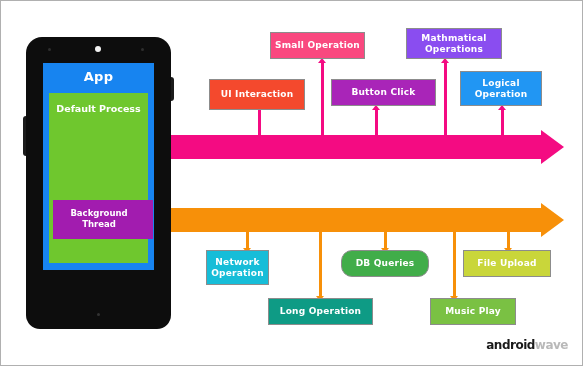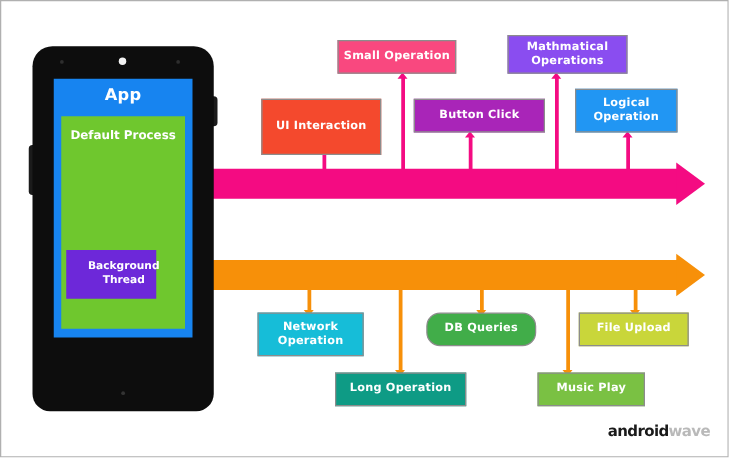--- a/index.html
+++ b/index.html
@@ -150,24 +150,25 @@
     width: 92px;
     text-align: center;
     color: #ffffff;
     font-size: 8.5px;
     font-weight: bold;
   }
   .bg-thread {
     position: absolute;
     left: 52px;
     top: 199px;
-    width: 72px;
+    width: 88px;
     height: 39px;
-    background: #6d28d9;
+    background: #a21caf;
     z-index: 9;
+    padding-left: 12px;
   }
   .bg-thread span {
     position: absolute;
     left: 0;
     top: 8px;
     width: 92px;
     text-align: center;
     color: #ffffff;
     font-size: 8.5px;
     font-weight: bold;
@@ -325,31 +326,31 @@
   <div class="phone-home"></div>
   <div class="screen"></div>
   <div class="app-title">App</div>
   <div class="default-process"></div>
   <div class="default-process-label">Default Process</div>
 
   <div class="bg-thread">
     <span>Background Thread</span>
   </div>
 
-  <div class="task-box" style="left:208px; top:78px; width:96px; height:45px; background:#f4492d;">UI Interaction</div>
+  <div class="task-box" style="left:208px; top:78px; width:96px; height:31px; background:#f4492d;">UI Interaction</div>
 
   <div class="task-box" style="left:269px; top:31px; width:95px; height:27px; background:#f9487f;">Small Operation</div>
 
   <div class="task-box" style="left:330px; top:78px; width:105px; height:27px; background:#a925b8;">Button Click</div>
 
   <div class="task-box" style="left:405px; top:27px; width:96px; height:31px; background:#8a4df0;">Mathmatical Operations</div>
 
   <div class="task-box" style="left:459px; top:70px; width:82px; height:35px; background:#2196f3;">Logical Operation</div>
 
-  <div class="task-box" style="left:205px; top:249px; width:85px; height:35px; background:#16bdd8;">Network Operation</div>
+  <div class="task-box" style="left:205px; top:249px; width:63px; height:35px; background:#16bdd8;">Network Operation</div>
 
   <div class="task-box" style="left:267px; top:297px; width:105px; height:27px; background:#0e9b85;">Long Operation</div>
 
   <div class="task-box" style="left:340px; top:249px; width:88px; height:27px; background:#41ad49;border-radius:11px;">DB Queries</div>
 
   <div class="task-box" style="left:409px; top:297px; width:86px; height:27px; background:#7ac143;margin-left:20px;">Music Play</div>
 
   <div class="task-box" style="left:462px; top:249px; width:88px; height:27px; background:#c9d63a;">File Upload</div>
 
   <div class="watermark">

